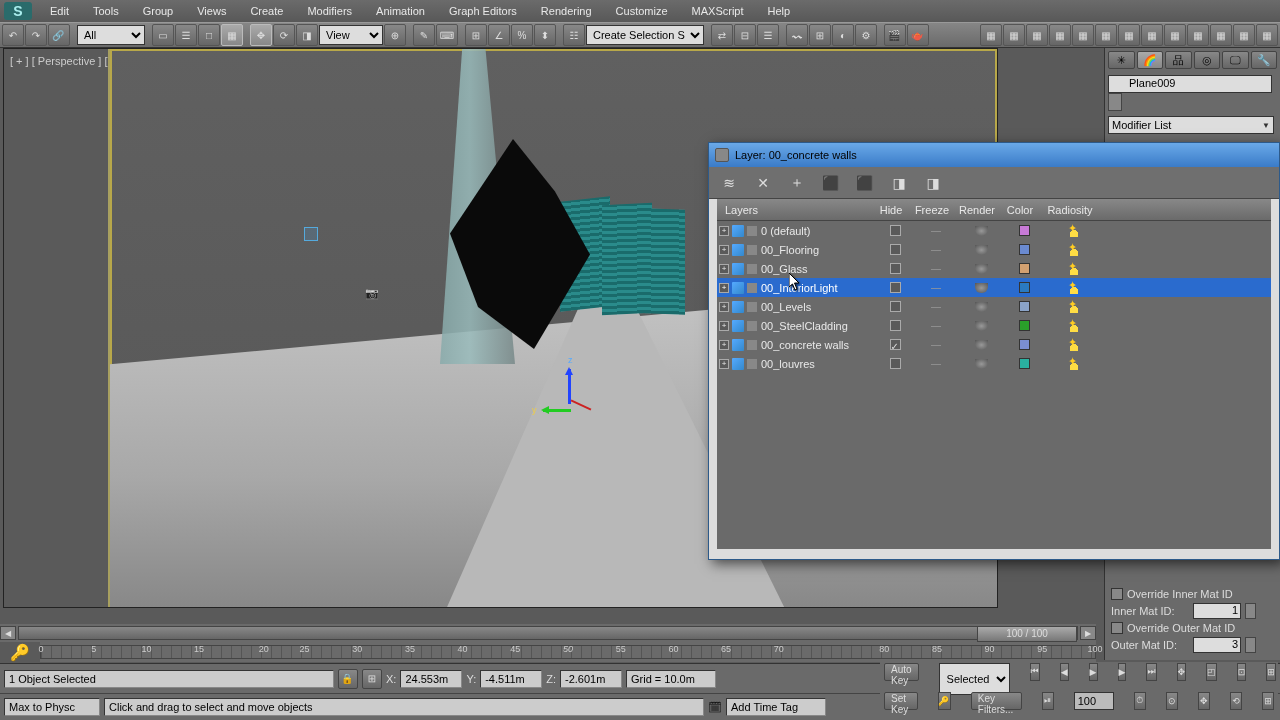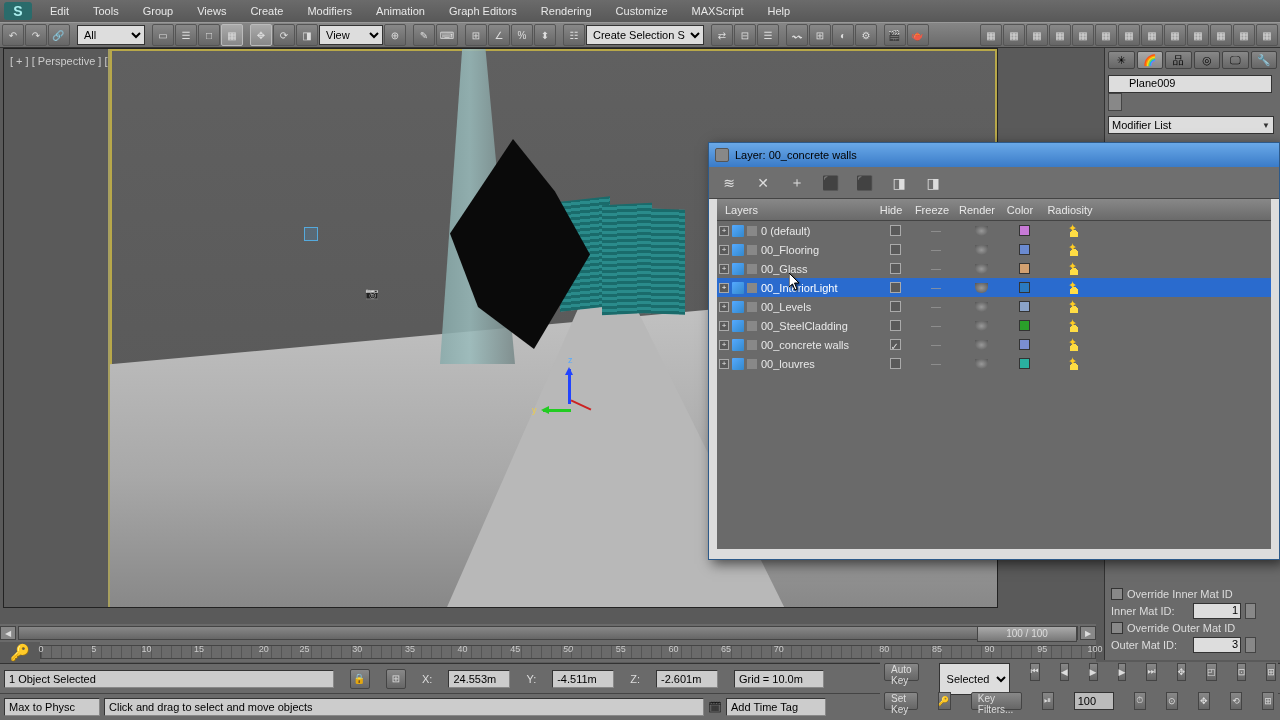--- a/index.html
+++ b/index.html
@@ -105,21 +105,21 @@
 .time-slider { position: absolute; left: 0; right: 184px; bottom: 78px; height: 18px; background: #6a6a6a; display:flex; align-items:center; }
 .time-slider .bar { flex:1; height:14px; background: linear-gradient(#888,#666); border:1px solid #444; margin: 0 2px; position:relative; }
 .time-slider .knob { position:absolute; right:0; top:-1px; width:100px; height:16px; background:linear-gradient(#aaa,#777); border:1px solid #444; text-align:center; color:#ddd; font-size:10px; line-height:14px; }
 .time-slider .arrow { width:16px; height:14px; background:#888; border:1px solid #444; display:flex;align-items:center;justify-content:center; font-size:8px;color:#ddd; }
 .ruler { position: absolute; left: 40px; right: 184px; bottom: 58px; height: 20px; background: #6a6a6a; display:flex; align-items:center; }
 .ruler-track { flex:1; height: 14px; background: repeating-linear-gradient(90deg, #555 0 1px, #6a6a6a 1px 10px); position:relative; border:1px solid #444; }
 .ruler-tick { position:absolute; top:-2px; font-size:9px; color:#ccc; transform:translateX(-50%); }
 .ruler-key-icon { width: 32px; height: 20px; display:flex; align-items:center; justify-content:center; font-size:16px; }
 
 
-.status1 { position: absolute; left: 0; right: 0; bottom: 27px; height: 30px; background: #6a6a6a; display:flex; align-items:center; gap:16px; padding: 0 4px; border-top:1px solid #333; }
+.status1 { position: absolute; left: 0; right: 0; bottom: 27px; height: 30px; background: #6a6a6a; display:flex; align-items:center; gap:4px; padding: 0 4px; border-top:1px solid #333; }
 .status1 .sbox { height: 18px; background: #ccc; border: 1px inset #888; padding: 1px 4px; color:#000; font-size:11px; display:flex; align-items:center; }
 .status1 .sicon { width:20px; height:20px; background:linear-gradient(#888,#666); border:1px solid #444; border-radius:2px; display:flex;align-items:center;justify-content:center;color:#ddd;font-size:10px; }
 .status2 { position: absolute; left: 0; right: 0; bottom: 0; height: 27px; background: #6a6a6a; display:flex; align-items:center; gap:4px; padding: 0 4px; border-top:1px solid #444; }
 .status2 .sbox { height: 18px; background: #ccc; border: 1px inset #888; padding: 1px 4px; color:#000; font-size:11px; display:flex; align-items:center; }
 .status-right { position:absolute; right:2px; bottom:0; height:58px; width: 398px; background:#6a6a6a; display:flex; flex-wrap:wrap; align-items:center; }
 .skey-row { display:flex; gap:20px; height:28px; padding: 0 4px; }
 .skey-btn { height:18px; padding: 0 6px; background:linear-gradient(#888,#666); border:1px solid #444; color:#ddd; font-size:10px; border-radius:2px; }
 .skey-select { height:32px; width:110px; background:#ddd; border:1px solid #333; padding:0 3px; font-size:11px; }
 .play-btn { width:20px; height:18px; background:linear-gradient(#888,#666); border:1px solid #444; display:flex;align-items:center;justify-content:center;color:#ddd;font-size:9px; }
 .frame-box { width:40px; height:18px; background:#bbb; border:1px solid #333; padding:0 3px; text-align:left; font-size:11px; }

